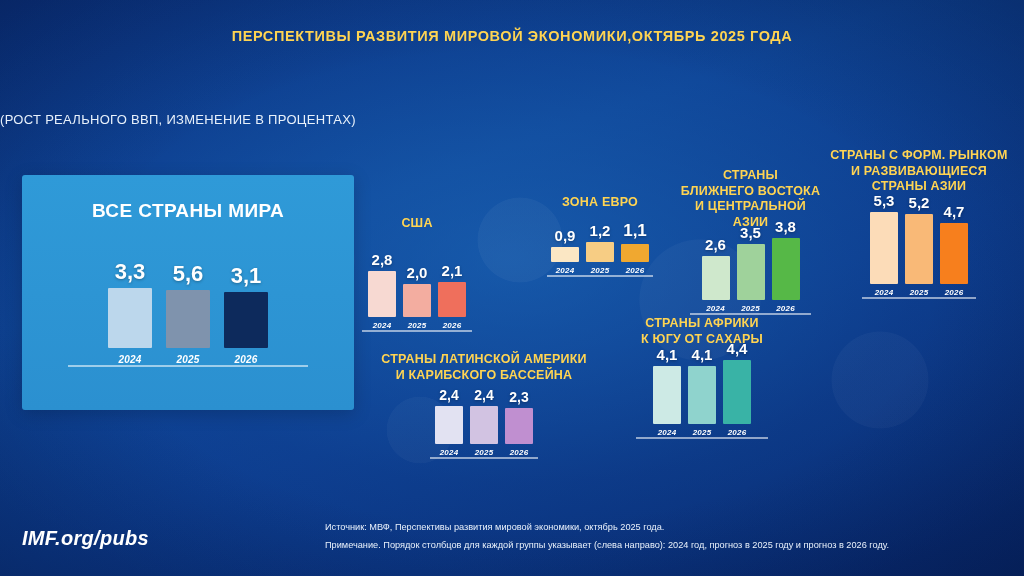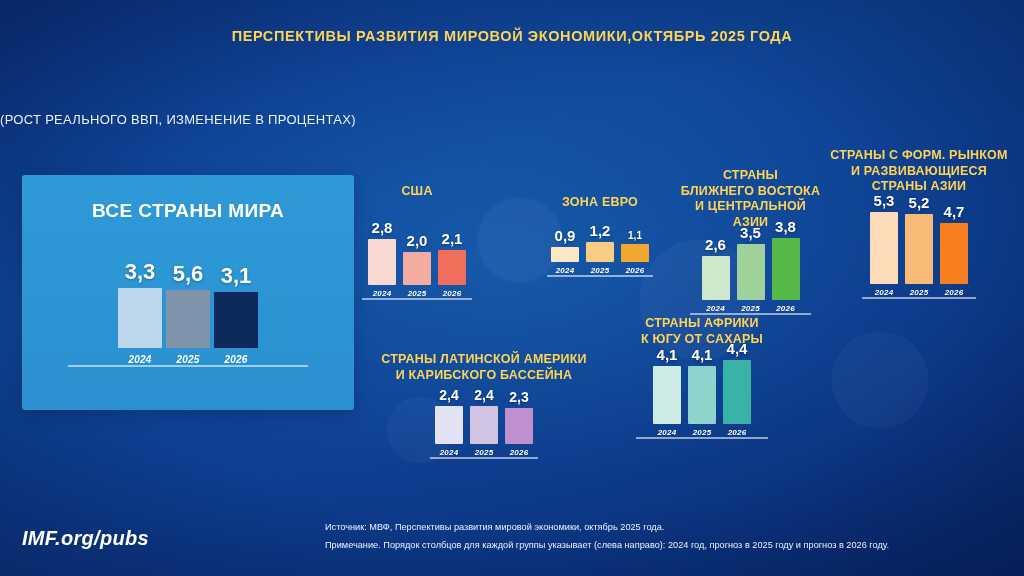--- a/index.html
+++ b/index.html
@@ -107,21 +107,21 @@
   #panel-world {
     left: 22px; top: 175px; width: 332px; height: 235px;
     background: linear-gradient(180deg, #2f9ad8 0%, #2b90d0 100%);
     border-radius: 3px;
     box-shadow: 0 4px 18px rgba(0,0,0,0.18);
   }
   #panel-world .ptitle {
     color: #ffffff; font-size: 19px; font-weight: bold;
     padding-top: 24px; letter-spacing: 0.4px;
   }
-  #panel-world .group { margin-top: 36px; gap: 4px; }
+  #panel-world .group { margin-top: 36px; gap: 14px; }
   #panel-world .bar .val { font-size: 22px; }
   #panel-world .bar .col { width: 44px; }
   #panel-world .bar .yr { font-size: 10px; margin-top: 6px; }
   #panel-world .baseline { margin: 0 46px; }
 </style>
 </head>
 <body>
 
 <div id="stage">
   <div class="mapwash"></div>
@@ -145,21 +145,21 @@
       </div>
       <div class="bar">
         <div class="val">3,1</div>
         <div class="col" style="height:56px;background:#0d2a5c"></div>
         <div class="yr">2026</div>
       </div>
     </div>
     <div class="baseline"></div>
   </div>
 
-  <div class="panel" style="left:352px; top:184px; width:130px;">
+  <div class="panel" style="left:352px; top:216px; width:130px;">
     <div class="ptitle">США</div>
     <div class="group" style="margin-top:26px; height:72px;text-align:center;">
       <div class="bar">
         <div class="val" style="font-size:15px">2,8</div>
         <div class="col" style="height:46px;background:#f7d9d2"></div>
         <div class="yr">2024</div>
       </div>
       <div class="bar">
         <div class="val" style="font-size:15px">2,0</div>
         <div class="col" style="height:33px;background:#f3ada0"></div>
@@ -181,21 +181,21 @@
         <div class="val" style="font-size:15px">0,9</div>
         <div class="col" style="height:15px;background:#fbe7c4"></div>
         <div class="yr">2024</div>
       </div>
       <div class="bar">
         <div class="val" style="font-size:15px">1,2</div>
         <div class="col" style="height:20px;background:#f7cd84"></div>
         <div class="yr">2025</div>
       </div>
       <div class="bar">
-        <div class="val" style="font-size:10px">1,1</div>
+        <div class="val" style="font-size:17px">1,1</div>
         <div class="col" style="height:18px;background:#f0a830"></div>
         <div class="yr">2026</div>
       </div>
     </div>
     <div class="baseline" style="margin:0 10px;"></div>
   </div>
 
   <div class="panel" style="left:678px; top:168px; width:145px;">
     <div class="ptitle" style="white-space:pre-line">СТРАНЫ
 БЛИЖНЕГО ВОСТОКА

